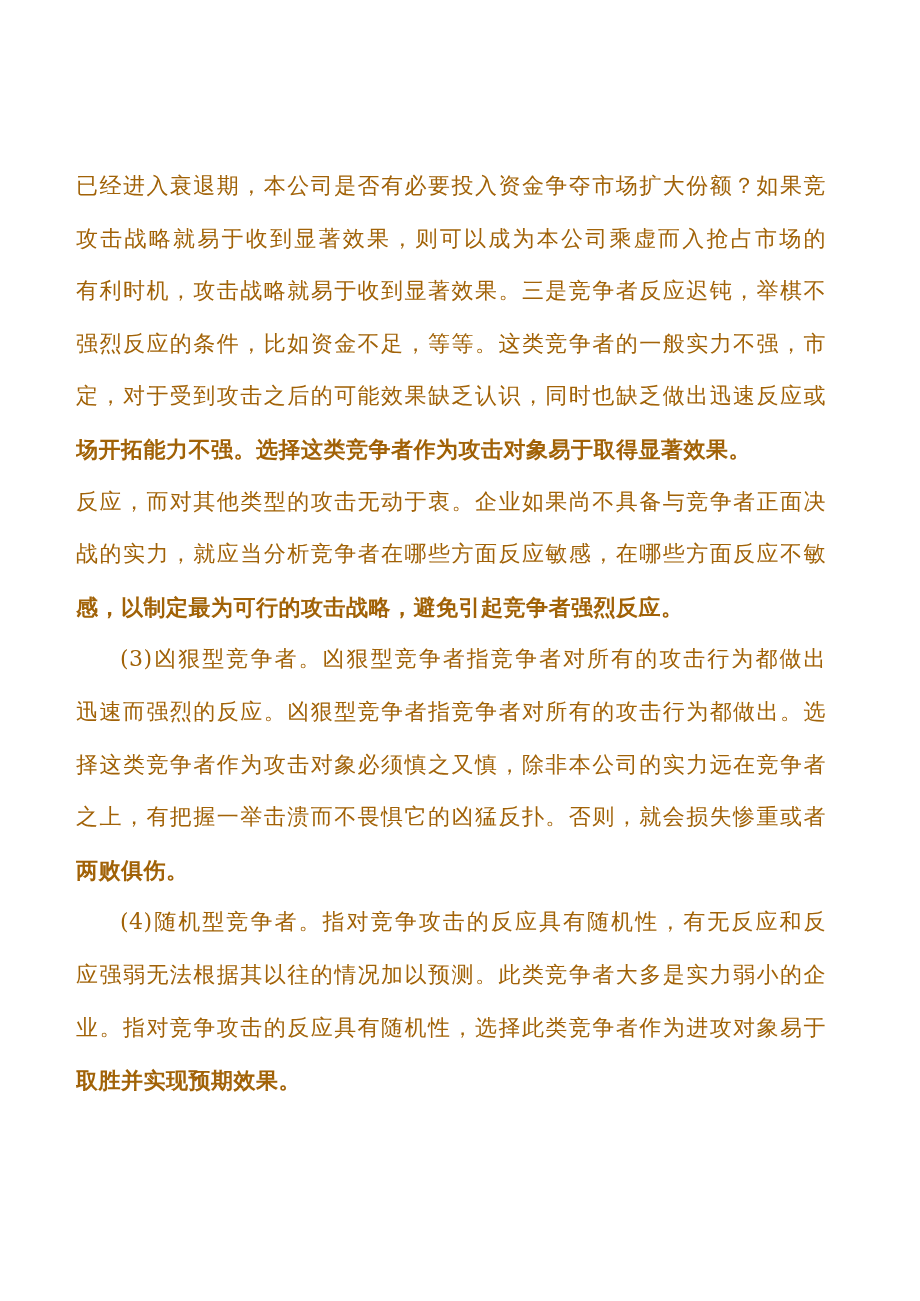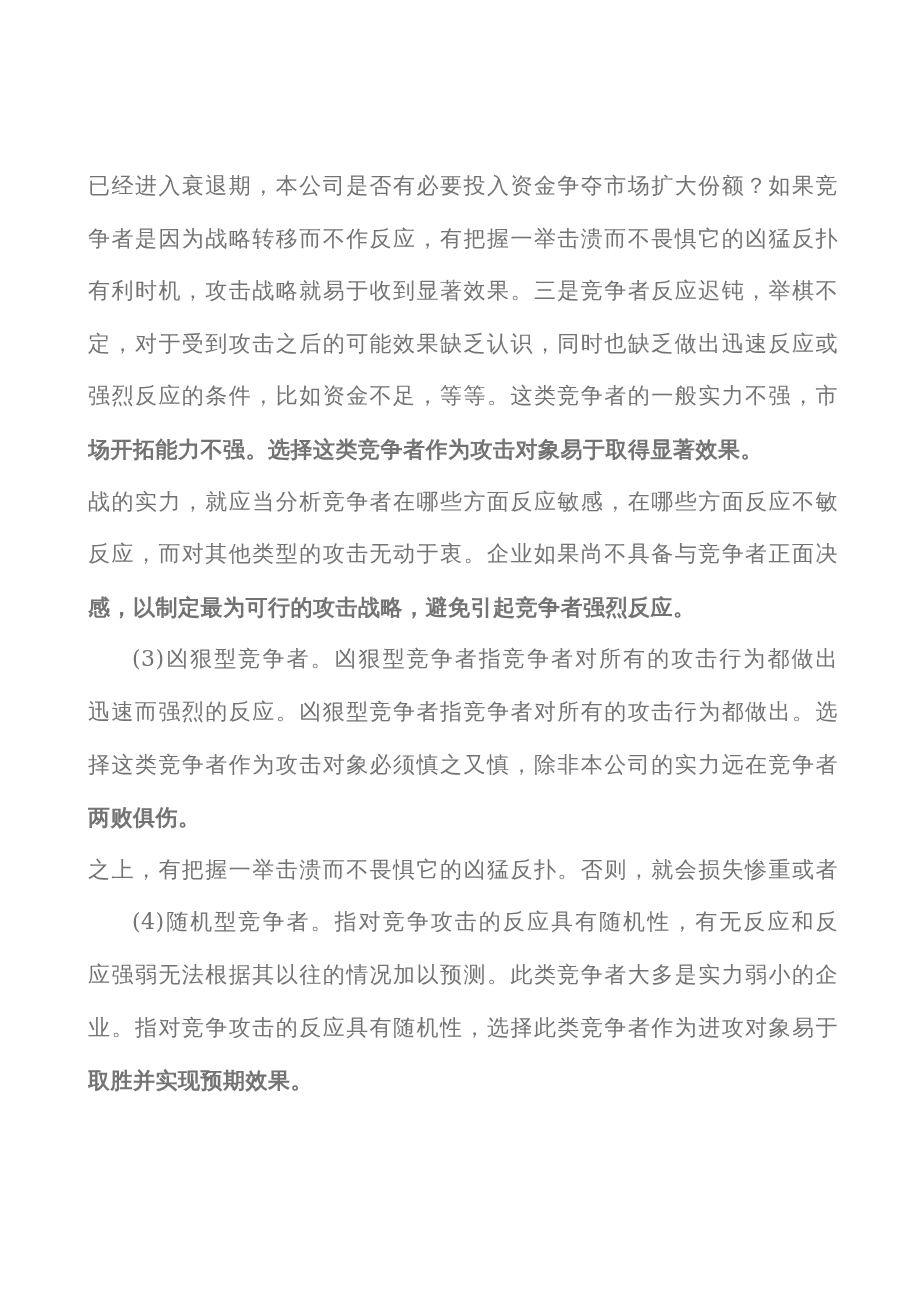--- a/index.html
+++ b/index.html
@@ -10,24 +10,24 @@
   .page {
     position: relative;
     width: 920px;
     height: 1301px;
     background: #ffffff;
     overflow: hidden;
     font-family: "DejaVu Serif", "Liberation Serif", serif;
   }
   .text-block {
     position: absolute;
-    left: 88px;
+    left: 76px;
     top: 160px;
     width: 750px;
-    color: #737373;
+    color: #a16207;
   }
   .paragraph {
     margin: 0;
     padding: 0;
   }
   .line {
     font-size: 22px;
     line-height: 52.6px;
     height: 52.6px;
     text-align: justify;
@@ -44,37 +44,37 @@
     text-indent: 2em;
   }
 </style>
 </head>
 <body>
 
 <div class="page">
   <div class="text-block" id="text-block">
       <div class="paragraph">
         <div class="line">已经进入衰退期，本公司是否有必要投入资金争夺市场扩大份额？如果竞</div>
-        <div class="line">争者是因为战略转移而不作反应，有把握一举击溃而不畏惧它的凶猛反扑</div>
+        <div class="line">攻击战略就易于收到显著效果，则可以成为本公司乘虚而入抢占市场的</div>
         <div class="line">有利时机，攻击战略就易于收到显著效果。三是竞争者反应迟钝，举棋不</div>
+        <div class="line">强烈反应的条件，比如资金不足，等等。这类竞争者的一般实力不强，市</div>
         <div class="line">定，对于受到攻击之后的可能效果缺乏认识，同时也缺乏做出迅速反应或</div>
-        <div class="line">强烈反应的条件，比如资金不足，等等。这类竞争者的一般实力不强，市</div>
         <div class="line last">场开拓能力不强。选择这类竞争者作为攻击对象易于取得显著效果。</div>
       </div>
       <div class="paragraph">
+        <div class="line">反应，而对其他类型的攻击无动于衷。企业如果尚不具备与竞争者正面决</div>
         <div class="line">战的实力，就应当分析竞争者在哪些方面反应敏感，在哪些方面反应不敏</div>
-        <div class="line">反应，而对其他类型的攻击无动于衷。企业如果尚不具备与竞争者正面决</div>
         <div class="line last">感，以制定最为可行的攻击战略，避免引起竞争者强烈反应。</div>
       </div>
       <div class="paragraph">
         <div class="line indent">(3)凶狠型竞争者。凶狠型竞争者指竞争者对所有的攻击行为都做出</div>
         <div class="line">迅速而强烈的反应。凶狠型竞争者指竞争者对所有的攻击行为都做出。选</div>
         <div class="line">择这类竞争者作为攻击对象必须慎之又慎，除非本公司的实力远在竞争者</div>
+        <div class="line">之上，有把握一举击溃而不畏惧它的凶猛反扑。否则，就会损失惨重或者</div>
         <div class="line last">两败俱伤。</div>
-        <div class="line">之上，有把握一举击溃而不畏惧它的凶猛反扑。否则，就会损失惨重或者</div>
       </div>
       <div class="paragraph">
         <div class="line indent">(4)随机型竞争者。指对竞争攻击的反应具有随机性，有无反应和反</div>
         <div class="line">应强弱无法根据其以往的情况加以预测。此类竞争者大多是实力弱小的企</div>
         <div class="line">业。指对竞争攻击的反应具有随机性，选择此类竞争者作为进攻对象易于</div>
         <div class="line last">取胜并实现预期效果。</div>
       </div>
     </div>
 </div>
 

